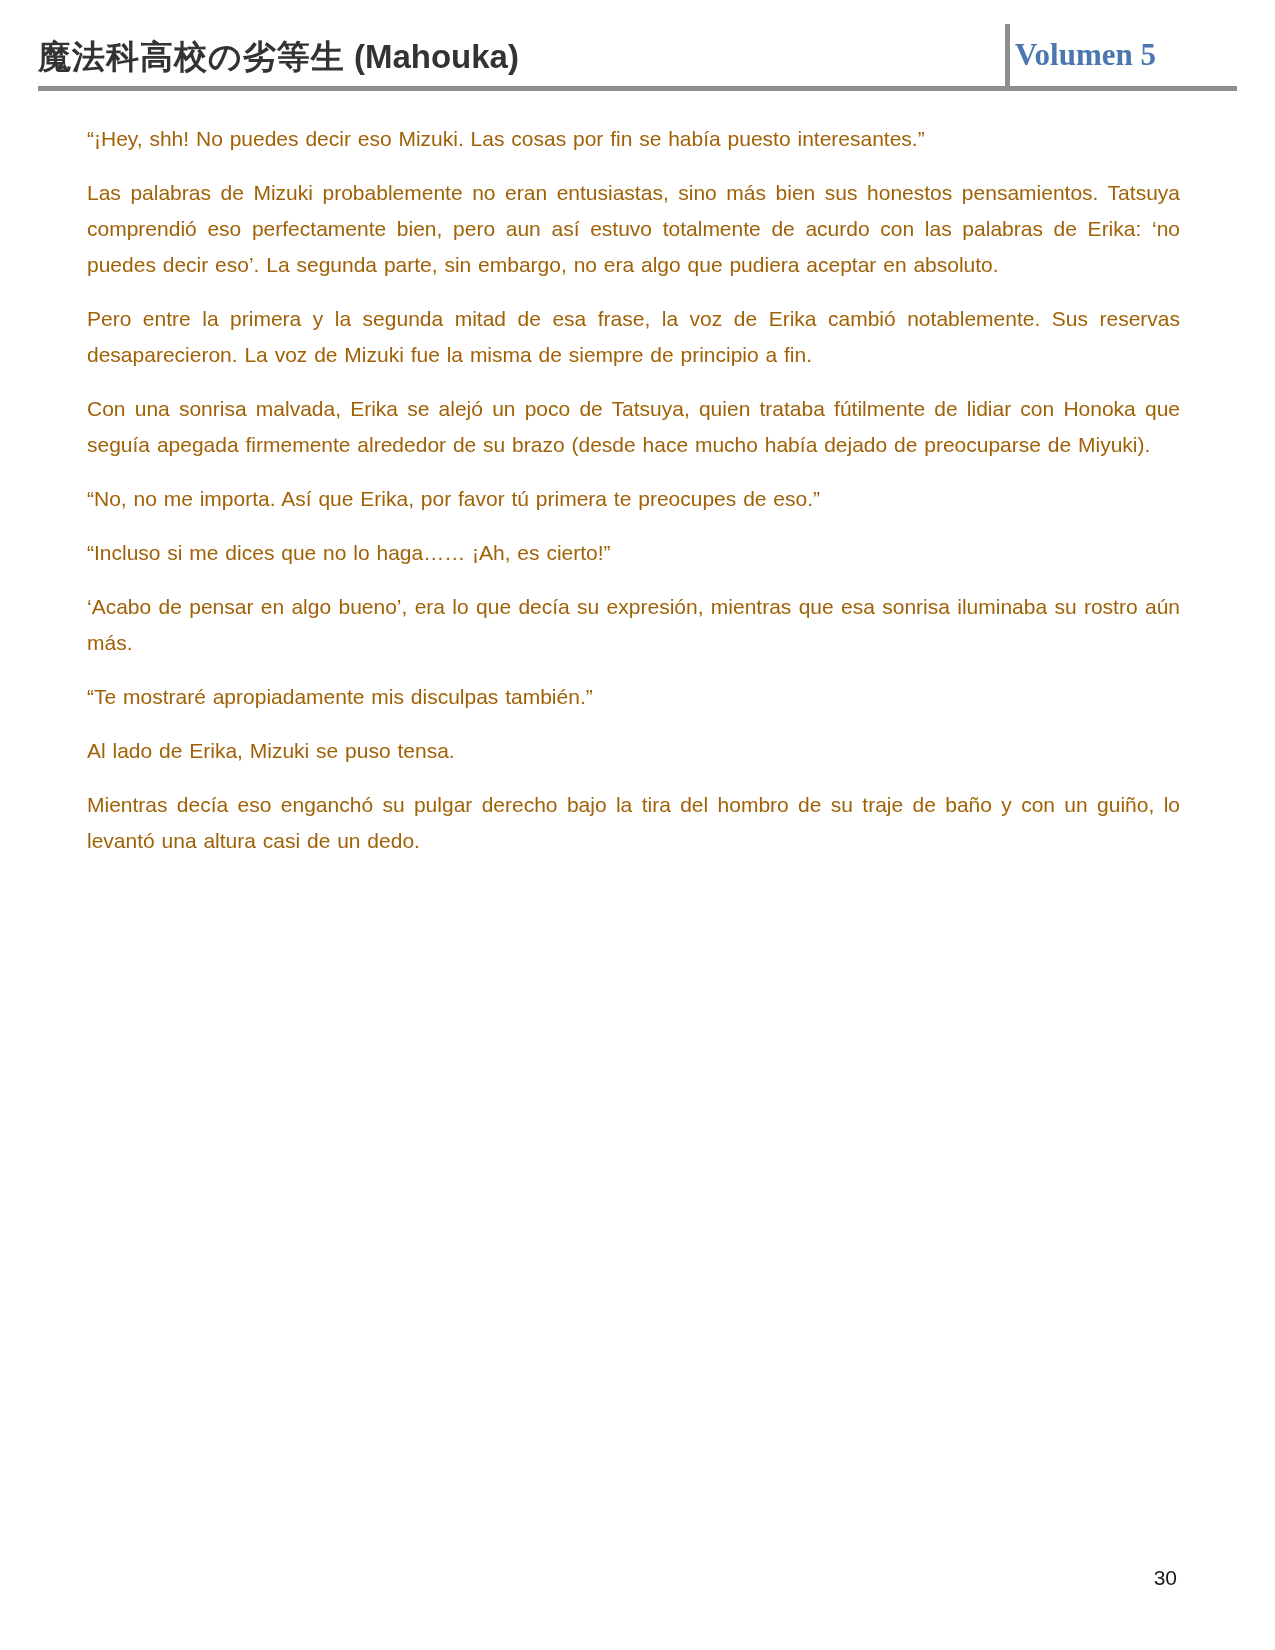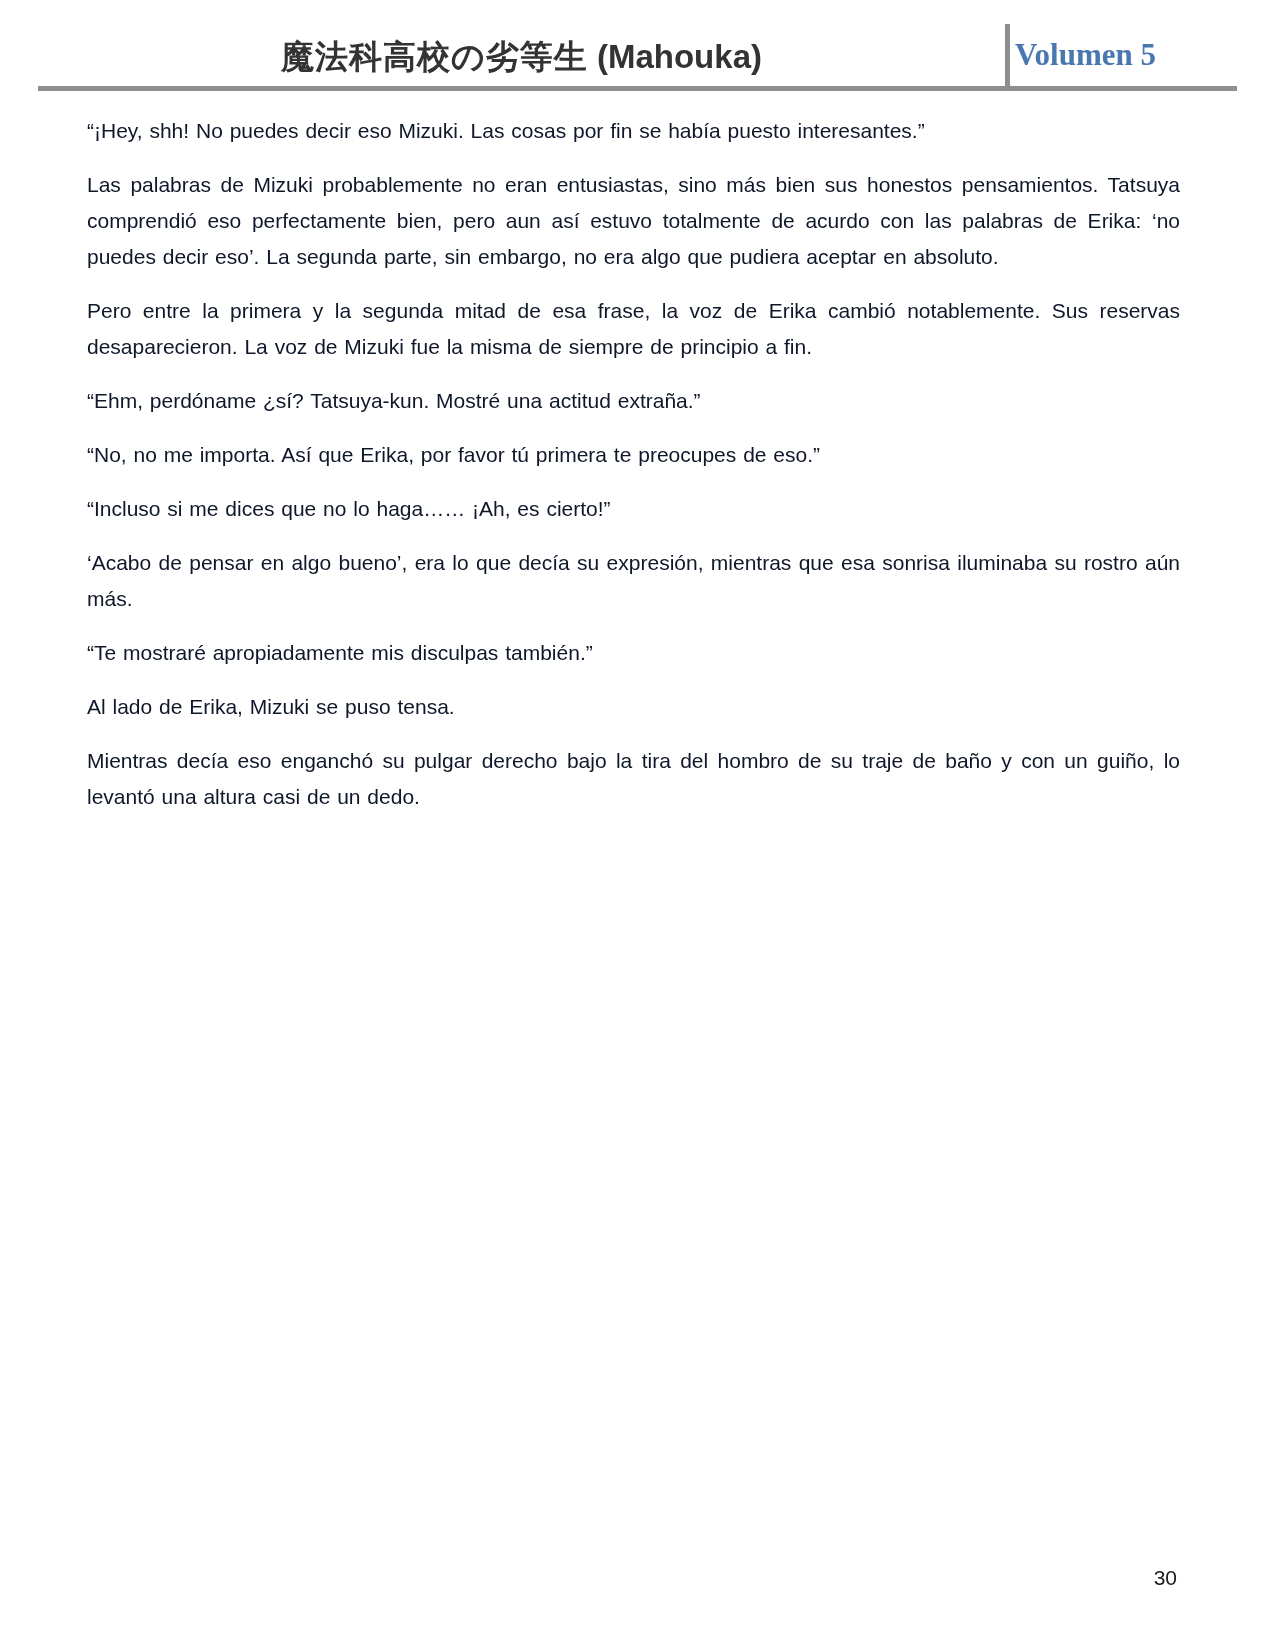--- a/index.html
+++ b/index.html
@@ -15,21 +15,20 @@
   
   .header {
     margin: 0 38px;
     height: 86px;
     border-bottom: 5px solid #8e8e8e;
     display: flex;
     align-items: flex-end;
   }
   .header-title {
     flex: 1;
-    text-align: center;
     padding-bottom: 6px;
     font-size: 33px;
     color: #333333;
     white-space: nowrap;
   }
   .title-jp {
     font-family: "Liberation Serif", "DejaVu Serif", serif;
     font-weight: 600;
     letter-spacing: 1px;
   }
@@ -51,24 +50,24 @@
     font-weight: 700;
     font-size: 31px;
     color: #4a77b0;
     white-space: nowrap;
   }
   
   .content {
     padding: 22px 95px 0 87px;
   }
   .content p {
-    margin: 0 0 18px 0;
+    margin: 8px 0 18px 0;
     font-size: 21px;
     line-height: 36px;
-    color: #0f172a;
+    color: #a16207;
     text-align: justify;
     word-spacing: 1px;
   }
   
   .footer {
     position: absolute;
     right: 98px;
     bottom: 60px;
     font-size: 21px;
     color: #1b1b1b;
@@ -86,21 +85,21 @@
     </div>
     <div class="volume-box">
       <span class="volume-label">Volumen 5</span>
     </div>
   </header>
 
   <main class="content">
     <p>“¡Hey, shh! No puedes decir eso Mizuki. Las cosas por fin se había puesto interesantes.”</p>
     <p>Las palabras de Mizuki probablemente no eran entusiastas, sino más bien sus honestos pensamientos. Tatsuya comprendió eso perfectamente bien, pero aun así estuvo totalmente de acurdo con las palabras de Erika: ‘no puedes decir eso’. La segunda parte, sin embargo, no era algo que pudiera aceptar en absoluto.</p>
     <p>Pero entre la primera y la segunda mitad de esa frase, la voz de Erika cambió notablemente. Sus reservas desaparecieron. La voz de Mizuki fue la misma de siempre de principio a fin.</p>
-    <p>“Ehm, perdóname ¿sí? Tatsuya-kun. Mostré una actitud extraña.”</p>
+    <p>Con una sonrisa malvada, Erika se alejó un poco de Tatsuya, quien trataba fútilmente de lidiar con Honoka que seguía apegada firmemente alrededor de su brazo (desde hace mucho había dejado de preocuparse de Miyuki).</p>
     <p>“No, no me importa. Así que Erika, por favor tú primera te preocupes de eso.”</p>
     <p>“Incluso si me dices que no lo haga…… ¡Ah, es cierto!”</p>
     <p>‘Acabo de pensar en algo bueno’, era lo que decía su expresión, mientras que esa sonrisa iluminaba su rostro aún más.</p>
     <p>“Te mostraré apropiadamente mis disculpas también.”</p>
     <p>Al lado de Erika, Mizuki se puso tensa.</p>
     <p>Mientras decía eso enganchó su pulgar derecho bajo la tira del hombro de su traje de baño y con un guiño, lo levantó una altura casi de un dedo.</p>
   </main>
 
   <footer class="footer">
     <span>30</span>

